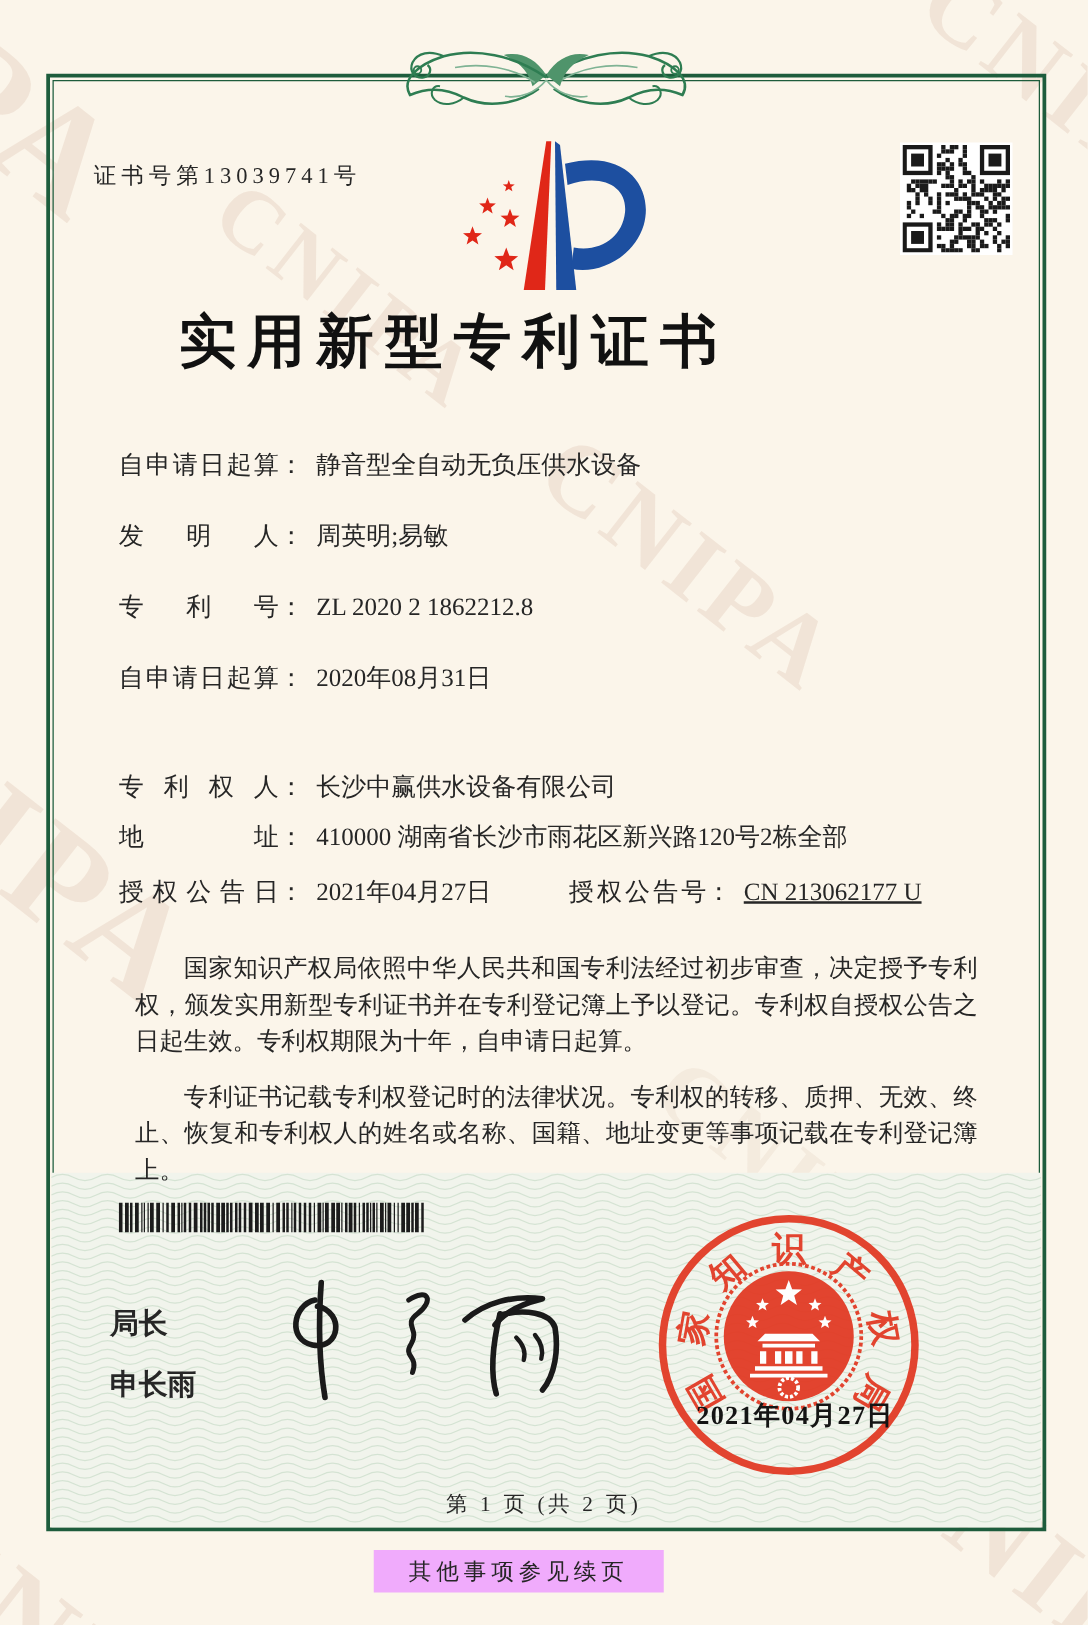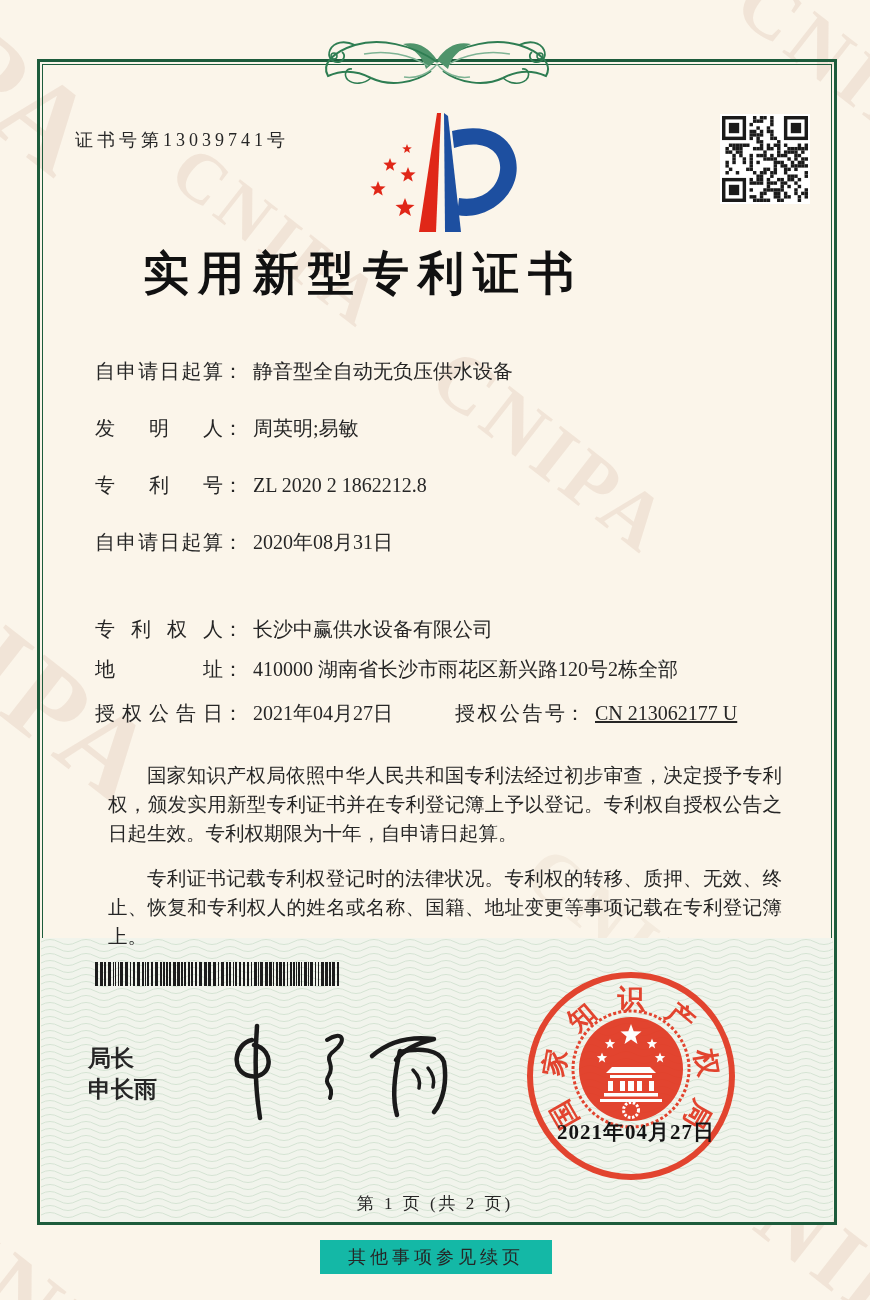--- a/index.html
+++ b/index.html
@@ -40,21 +40,21 @@
     position:absolute;left:92px;top:745px;width:706px;z-index:3;
     font-size:19.5px;line-height:29px;text-align:justify;text-justify:inter-ideograph;
   }
   .body-text p{margin:16px;text-indent:2em;}
   
   .waveband{position:absolute;left:41px;top:938px;z-index:1;}
   
   .barcode{position:absolute;left:95px;top:962px;z-index:3;}
   
   .director{position:absolute;left:88px;top:1043px;z-index:3;font-size:23px;font-weight:700;}
-  .director .name{}
+  .director .name{margin-top:18px;}
   .signature{position:absolute;left:222px;top:1018px;z-index:3;}
   
   .seal{position:absolute;left:524px;top:969px;width:214px;height:214px;z-index:2;opacity:0.95;}
   .seal-ring{position:absolute;left:3px;top:3px;width:196px;height:196px;border:6px solid #e23b25;border-radius:50%;}
   .seal-chars span{
     position:absolute;left:50%;top:50%;width:30px;height:30px;margin:-15px 0 0 -15px;
     font-size:27px;font-weight:700;color:#e23b25;text-align:center;line-height:30px;
     font-family:"Liberation Serif","DejaVu Serif",serif;
   }
   .seal-chars span:nth-child(1){transform:rotate(-120deg) translateY(-77px);}
@@ -65,22 +65,22 @@
   .seal-chars span:nth-child(6){transform:rotate(80deg)   translateY(-77px);}
   .seal-chars span:nth-child(7){transform:rotate(120deg)  translateY(-77px);}
   .emblem{position:absolute;left:42px;top:38px;}
   .seal-date{
     position:absolute;left:536px;top:1118px;width:200px;text-align:center;z-index:4;
     font-size:21px;color:#141414;letter-spacing:1px;font-weight:600;
   }
   
   .page-info{position:absolute;left:0;top:1192px;width:870px;text-align:center;font-size:17px;letter-spacing:3px;z-index:3;}
   .cont-note{
-    position:absolute;left:436px;top:1240px;transform:translateX(-50%);z-index:3;
-    background:#14b8a6;padding:5px 28px;font-size:18px;letter-spacing:4px;white-space:nowrap;
+    position:absolute;left:415px;top:1240px;transform:translateX(-50%);z-index:3;
+    background:#f0abfc;padding:5px 28px;font-size:18px;letter-spacing:4px;white-space:nowrap;
   }
   .ornament{position:absolute;left:278px;top:26px;z-index:2;}
 </style>
 </head>
 <body>
 
 <div class="wm" style="left:-190px;top:-150px;font-size:120px;">CNIPA</div>
 <div class="wm" style="left:205px;top:130px;font-size:70px;">CNIPA</div>
 <div class="wm" style="left:470px;top:330px;font-size:80px;">CNIPA</div>
 <div class="wm" style="left:-120px;top:490px;font-size:115px;">CNIPA</div>

